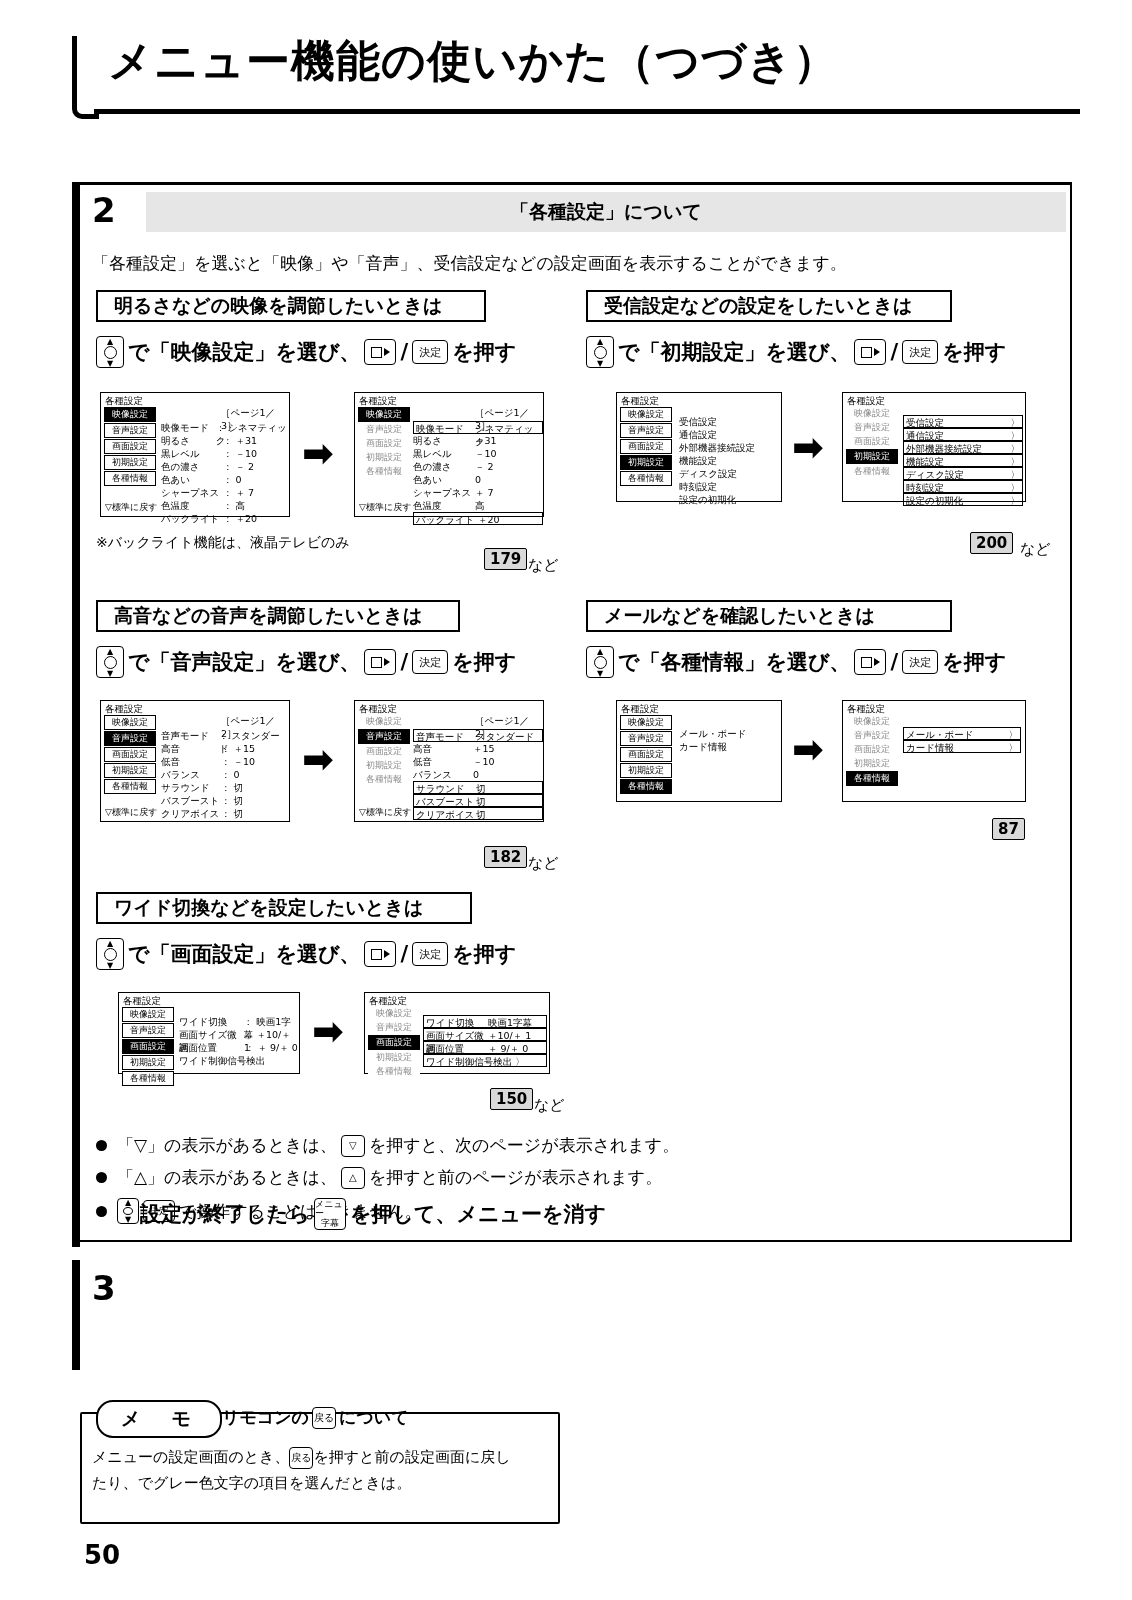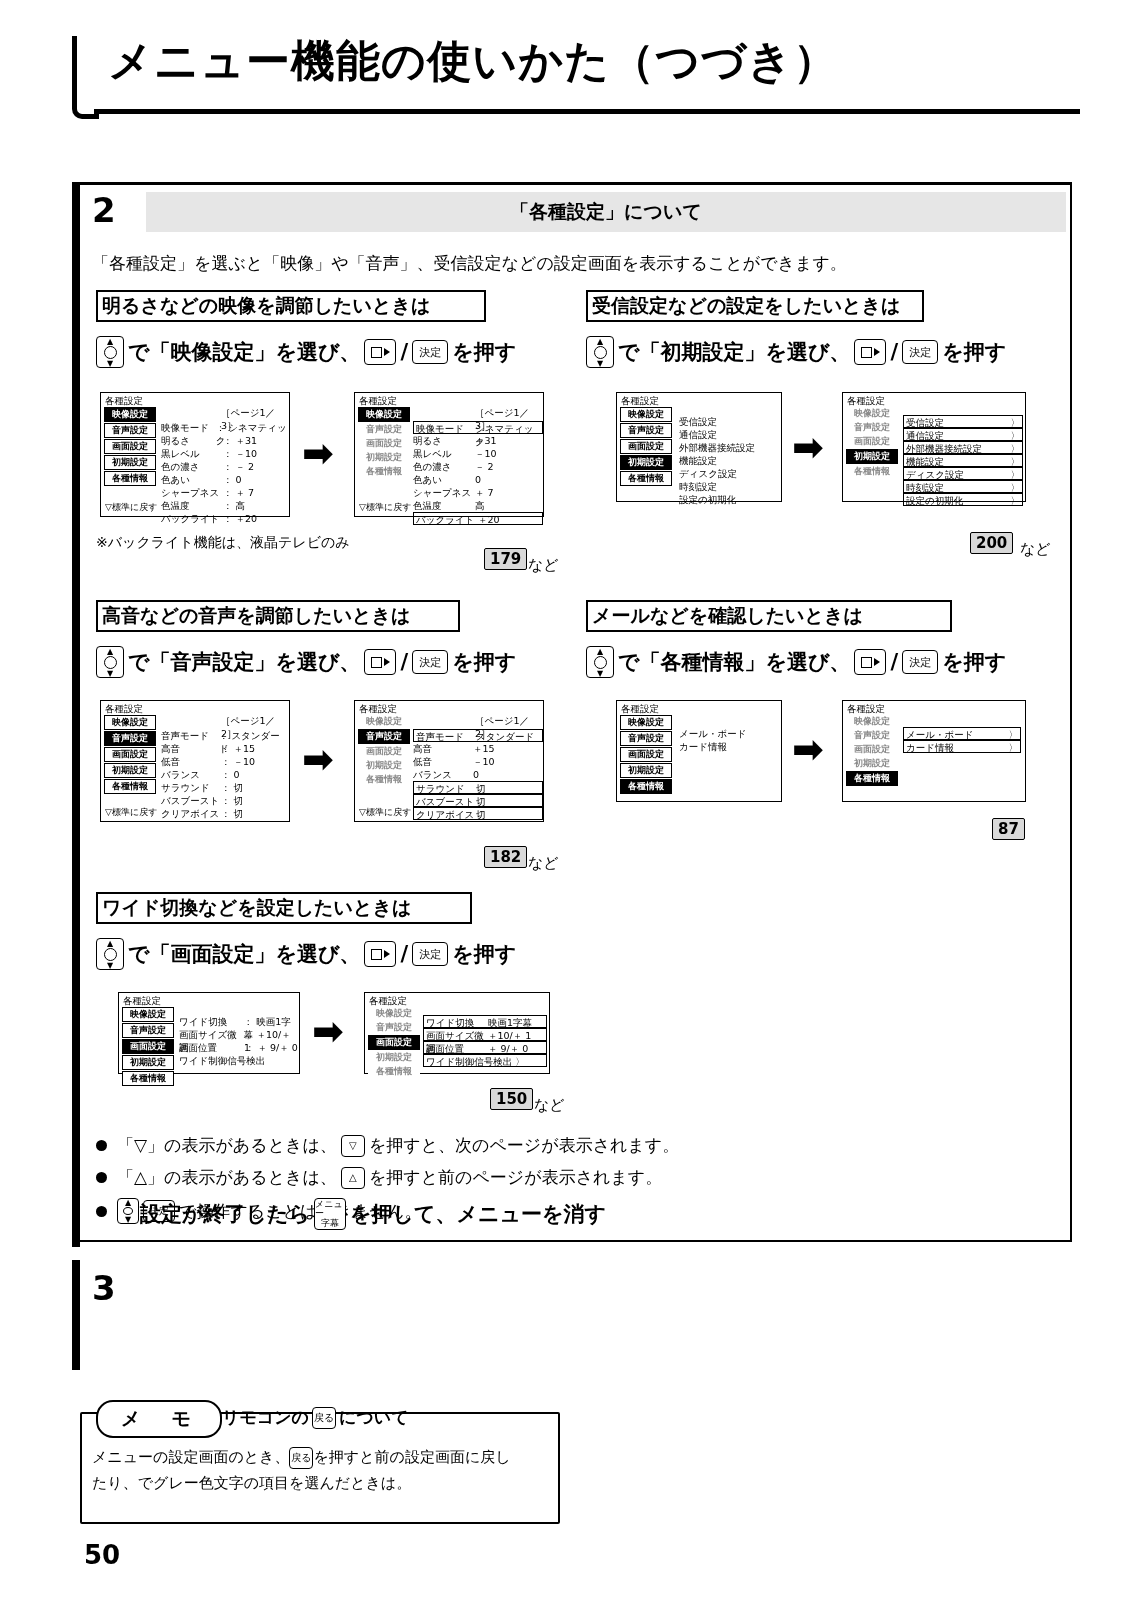--- a/index.html
+++ b/index.html
@@ -29,21 +29,21 @@
   .stepnum{position:absolute;font-size:34px;font-weight:bold;}
   .step2-num{left:92px;top:190px;}
   .band{
     position:absolute;left:146px;top:192px;width:920px;height:40px;background:#e6e6e6;
     display:flex;align-items:center;justify-content:center;font-size:19px;font-weight:bold;
   }
   .lead{position:absolute;left:92px;top:252px;font-size:17px;}
   
   .hbox{
     position:absolute;border:2px solid #000;box-sizing:border-box;height:32px;
-    display:flex;align-items:center;padding:0 4px;font-size:19px;font-weight:bold;background:#fff;
+    display:flex;align-items:center;padding:0 16px;font-size:19px;font-weight:bold;background:#fff;
   }
   
   .instr{position:absolute;font-size:21px;font-weight:bold;display:flex;align-items:center;gap:4px;white-space:nowrap;}
   .key{
     display:inline-flex;align-items:center;justify-content:center;
     border:1.5px solid #000;border-radius:4px;background:#fff;
     font-size:11px;font-weight:normal;line-height:1;
   }
   .key-dpad{width:26px;height:30px;flex-direction:column;gap:1px;}
   .key-dpad .ar{font-size:8px;line-height:7px;}
@@ -51,21 +51,21 @@
   .key-right{width:30px;height:24px;gap:2px;}
   .key-right .sq{width:9px;height:9px;border:1.5px solid #000;}
   .key-right .tri{width:0;height:0;border-left:6px solid #000;border-top:4px solid transparent;border-bottom:4px solid transparent;}
   .key-kettei{width:34px;height:22px;font-size:11px;}
   .key-small{width:22px;height:20px;font-size:10px;}
   .key-2line{width:30px;height:30px;flex-direction:column;font-size:9px;gap:1px;}
   
   .screen{position:absolute;border:1.5px solid #000;background:#fff;box-sizing:border-box;font-size:10px;}
   .screen .scr-title{position:absolute;left:4px;top:2px;font-size:9.5px;}
   .scr-left{position:absolute;left:3px;top:14px;width:52px;}
-  .scr-item{border:1px solid #000;height:13px;line-height:13px;font-size:9px;text-align:center;margin-bottom:1px;background:#fff;font-weight:bold;}
+  .scr-item{border:1px solid #000;height:13px;line-height:13px;font-size:9px;text-align:center;margin-bottom:1px;background:#fff;}
   .scr-item.sel{background:#000;color:#fff;}
   .scr-item.grey{color:#8a8a8a;border-color:#8a8a8a;}
   .scr-item.plain{border:none;}
   .scr-right{position:absolute;font-size:9.5px;}
   .scr-row{display:flex;height:13px;line-height:13px;}
   .scr-row .lab{display:inline-block;}
   .scr-row .val{display:inline-block;}
   .scr-page{position:absolute;font-size:9.5px;}
   .scr-bot{position:absolute;font-size:9px;}
   .boxed{border:1px solid #000;padding:0 2px;box-sizing:border-box;}
@@ -220,21 +220,21 @@
         <span class="val">＋20</span>
       </div>
   </div>
   <div class="scr-bot" style="left:4px;bottom:2px;">▽標準に戻す</div>
 </div>
 
 <div class="note-small" style="left:96px;top:534px;">※バックライト機能は、液晶テレビのみ</div>
 <div class="pagebadge" style="left:484px;top:548px;">179</div>
 <div class="nadobg" style="left:528px;top:556px;">など</div>
 
-<div class="hbox" style="left:586px;top:290px;width:338px;">受信設定などの設定をしたいときは</div>
+<div class="hbox" style="left:586px;top:290px;width:366px;">受信設定などの設定をしたいときは</div>
 
 <div class="instr" style="left:586px;top:336px;">
   <span class="key key-dpad">
       <span class="ar">▲</span>
       <span class="circ"></span>
       <span class="ar">▼</span>
     </span>
   <span>で「初期設定」を選び、</span>
   <span class="key key-right">
       <span class="sq"></span>

